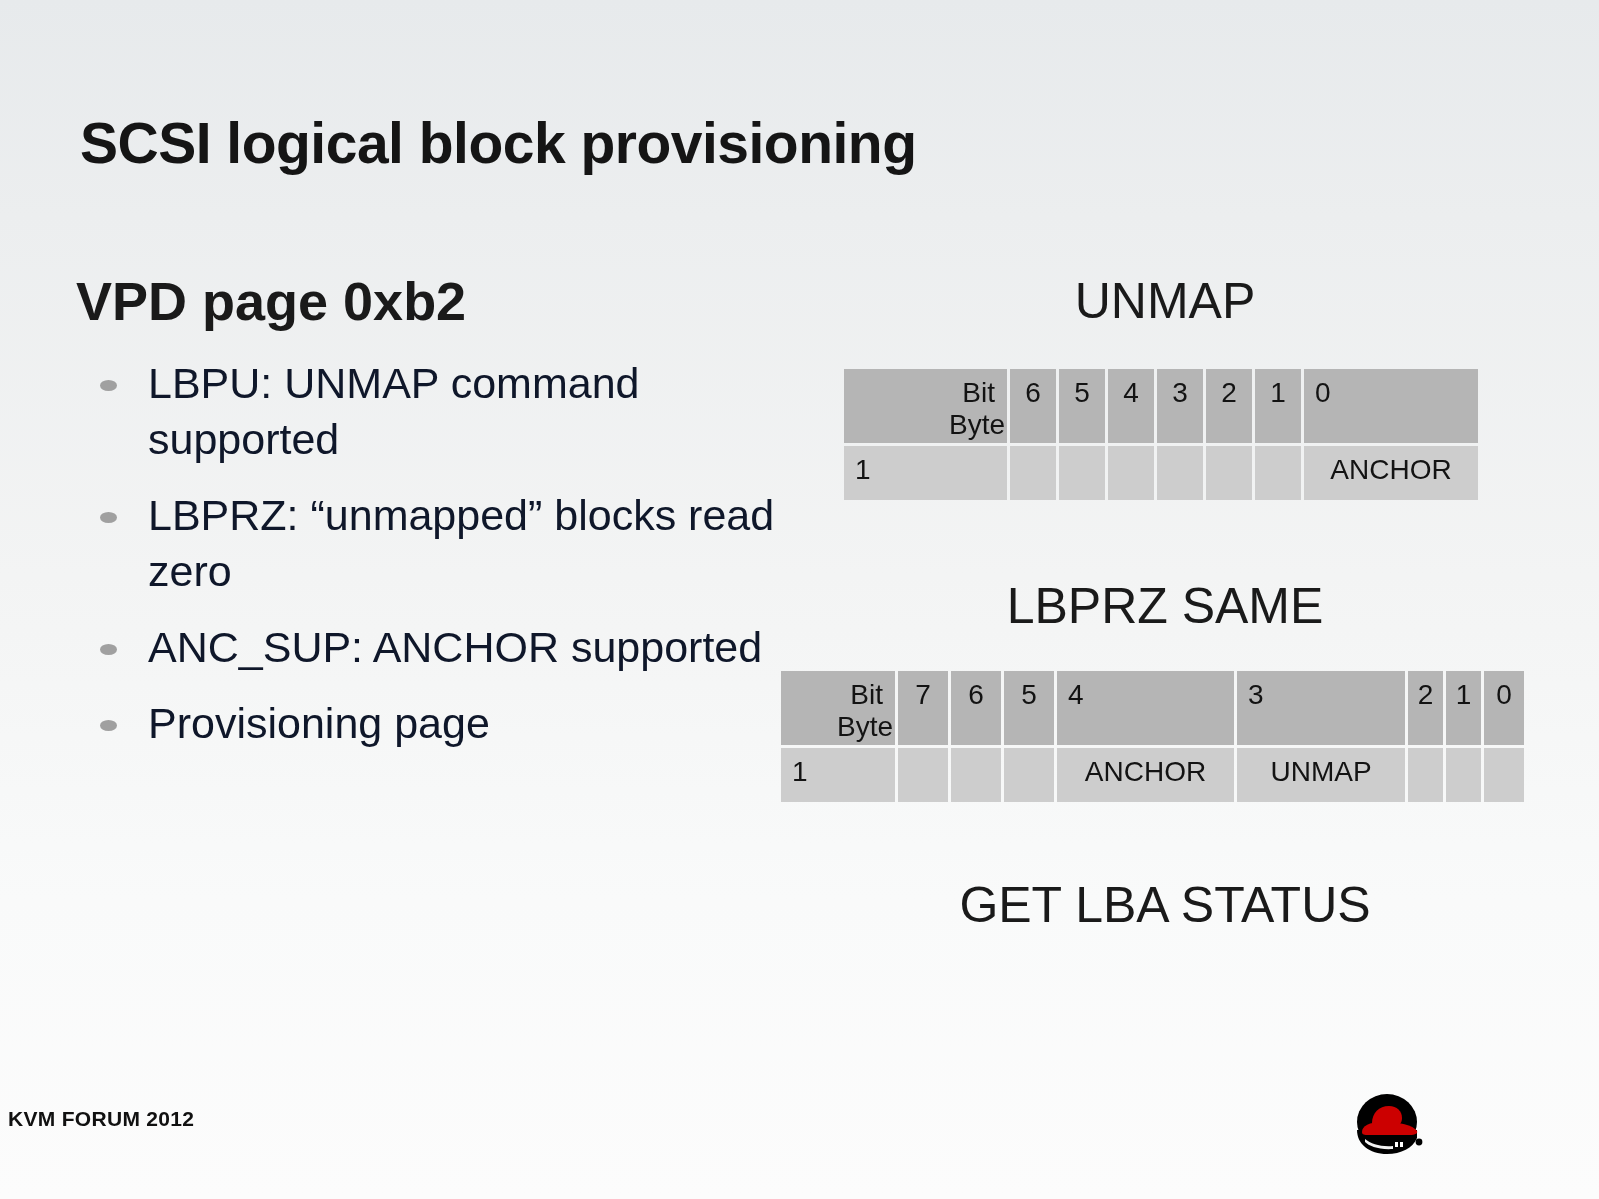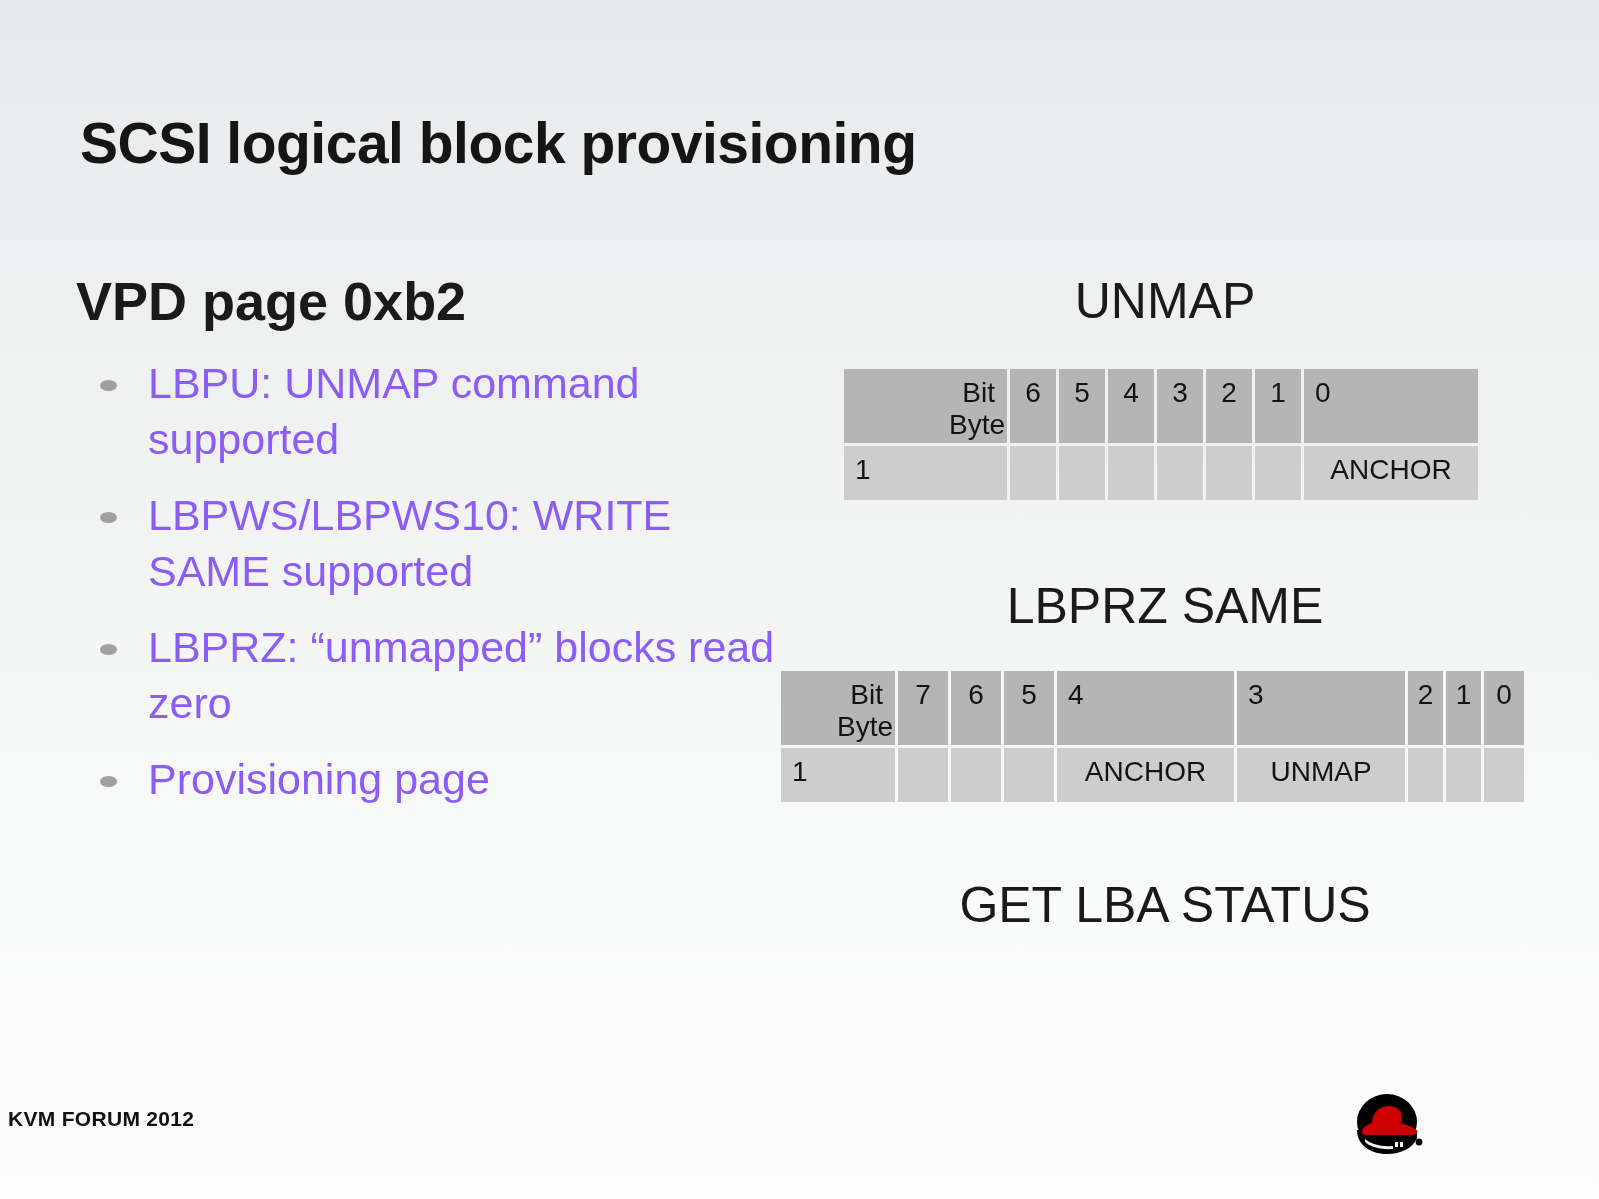--- a/index.html
+++ b/index.html
@@ -53,21 +53,21 @@
   .bullet-list {
     list-style: none;
     margin: 0;
     padding: 0;
   }
   .bullet-item {
     position: relative;
     padding-left: 72px;
     font-size: 43px;
     line-height: 1.30;
-    color: #8b5cf6;
+    color: #0f172a;
     margin-bottom: 20px;
   }
   .bullet-marker {
     position: absolute;
     left: 24px;
     top: 24px;
     width: 17px;
     height: 11px;
     border-radius: 50%;
     background: #a0a0a0;
@@ -170,30 +170,30 @@
 
     <div class="section-heading">VPD page 0xb2</div>
 
     <ul class="bullet-list">
 
       <li class="bullet-item">
         <span class="bullet-marker"></span>
         <span class="bullet-text">LBPU: UNMAP command supported</span>
       </li>
 
-      <li class="bullet-item">
-        <span class="bullet-marker"></span>
-        <span class="bullet-text">LBPWS/LBPWS10: WRITE SAME supported</span>
-      </li>
 
       <li class="bullet-item">
         <span class="bullet-marker"></span>
         <span class="bullet-text">LBPRZ: “unmapped” blocks read zero</span>
       </li>
 
+      <li class="bullet-item">
+        <span class="bullet-marker"></span>
+        <span class="bullet-text">ANC_SUP: ANCHOR supported</span>
+      </li>
 
       <li class="bullet-item">
         <span class="bullet-marker"></span>
         <span class="bullet-text">Provisioning page</span>
       </li>
 
     </ul>
   </div>
 
   <div class="right-col">

